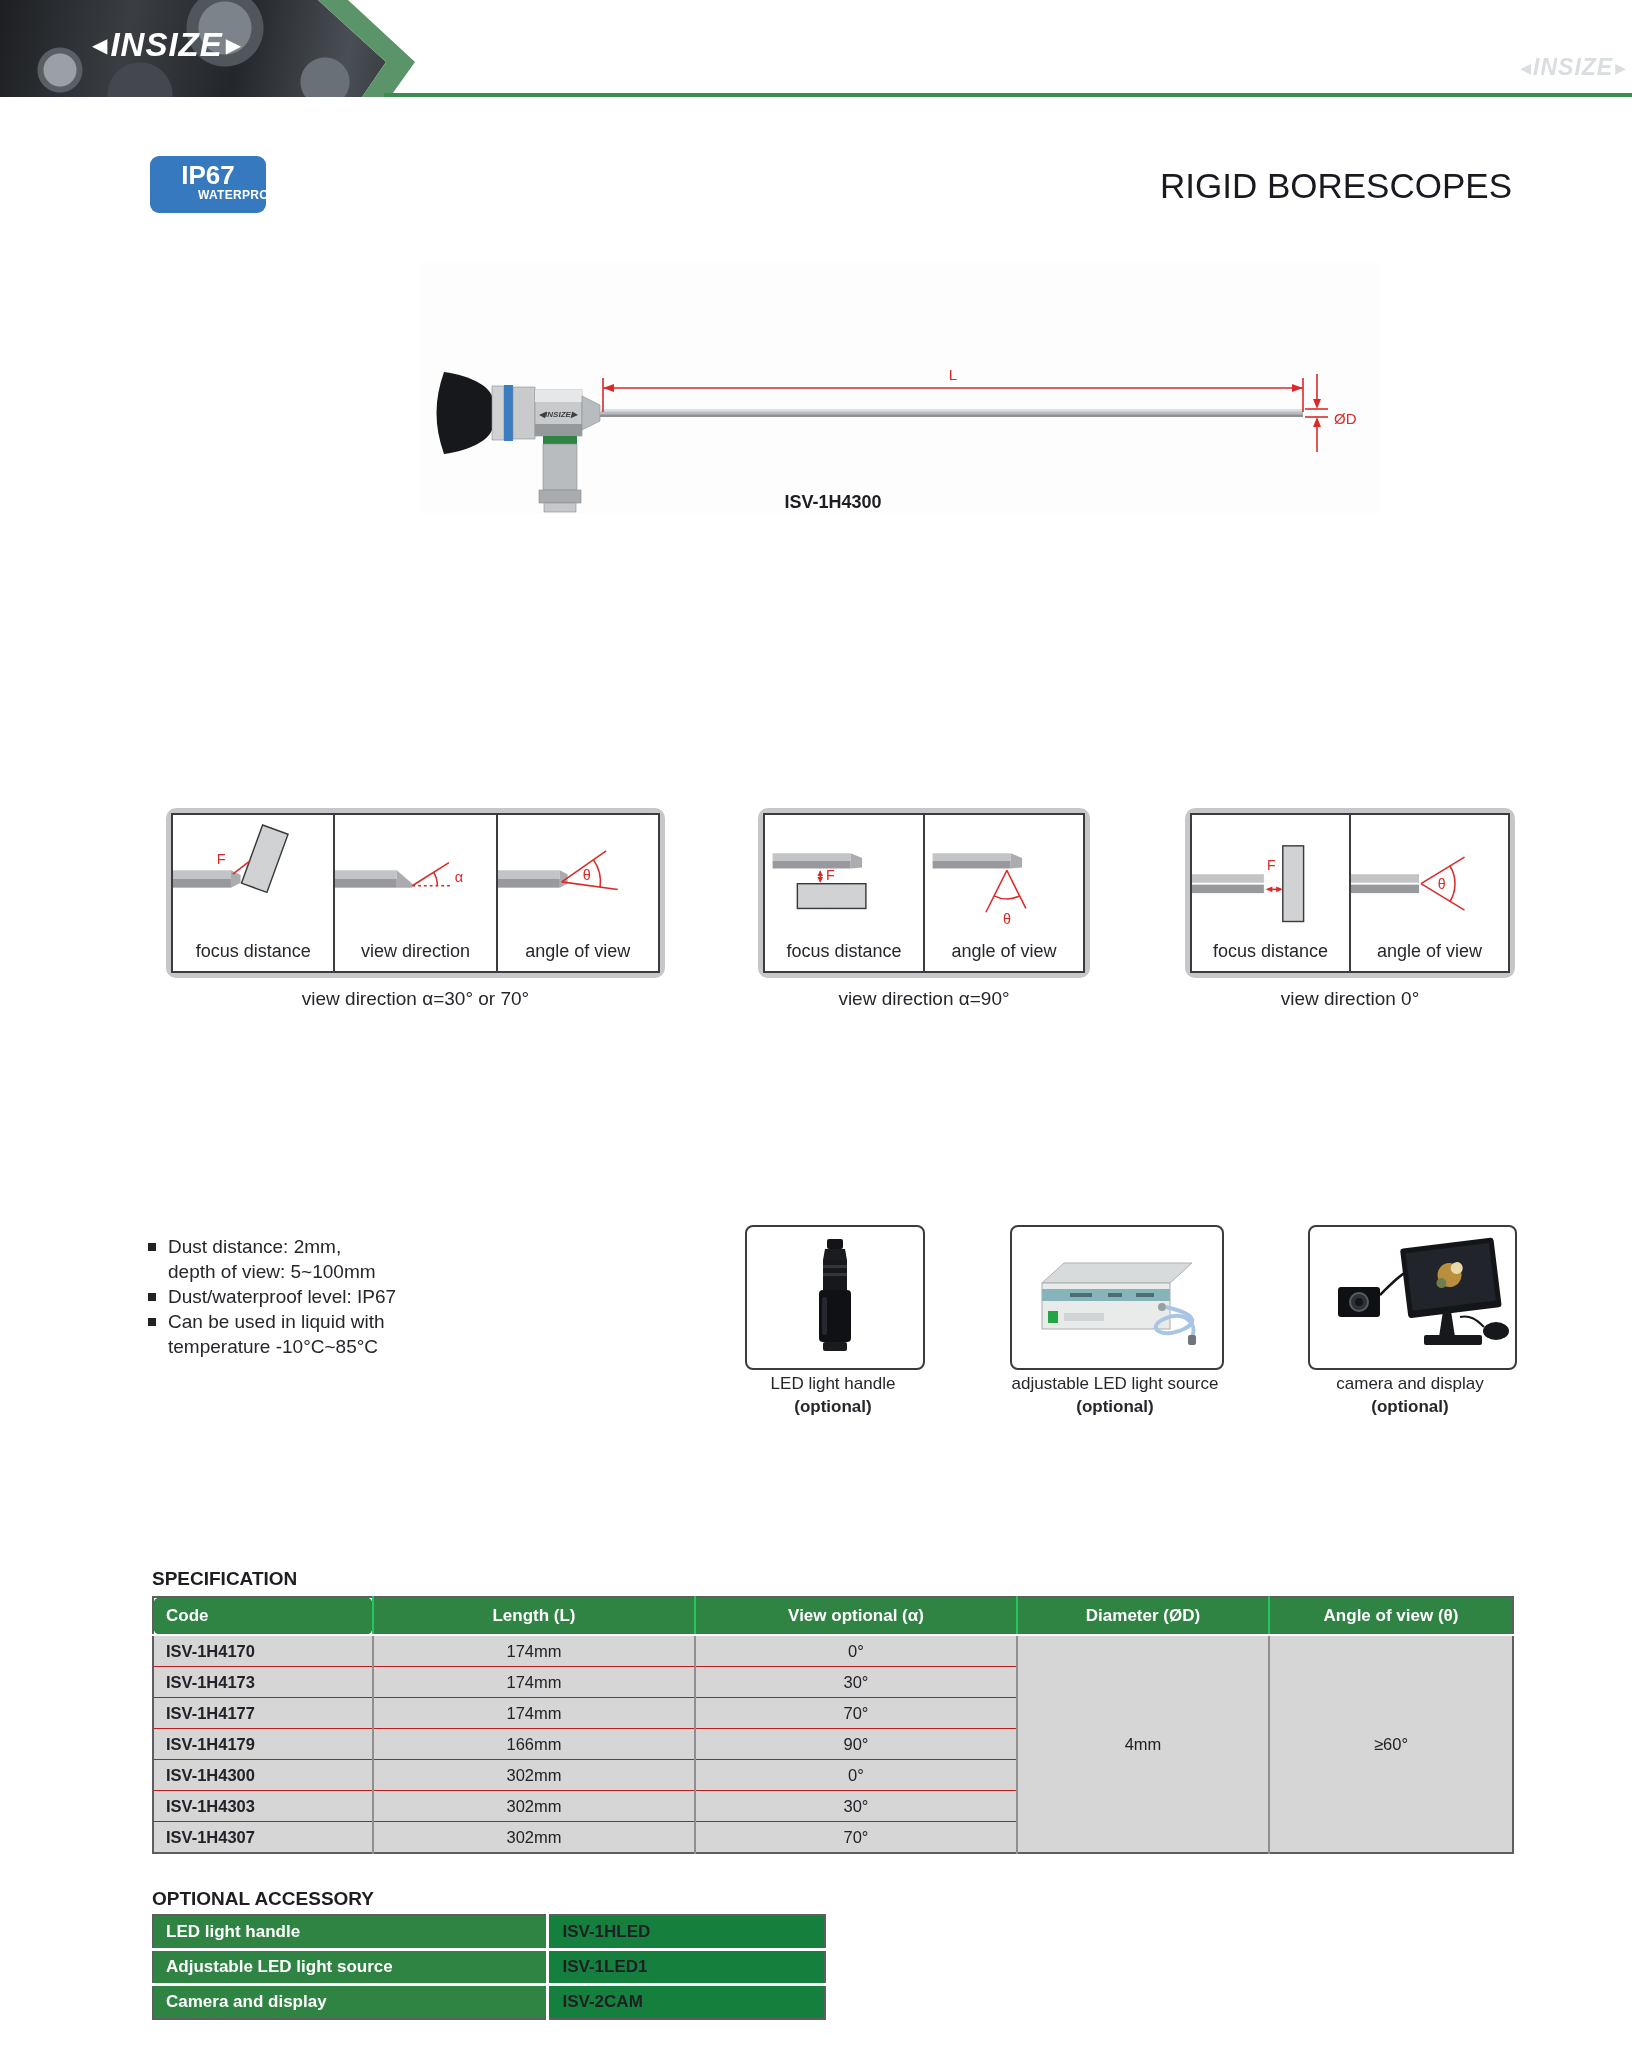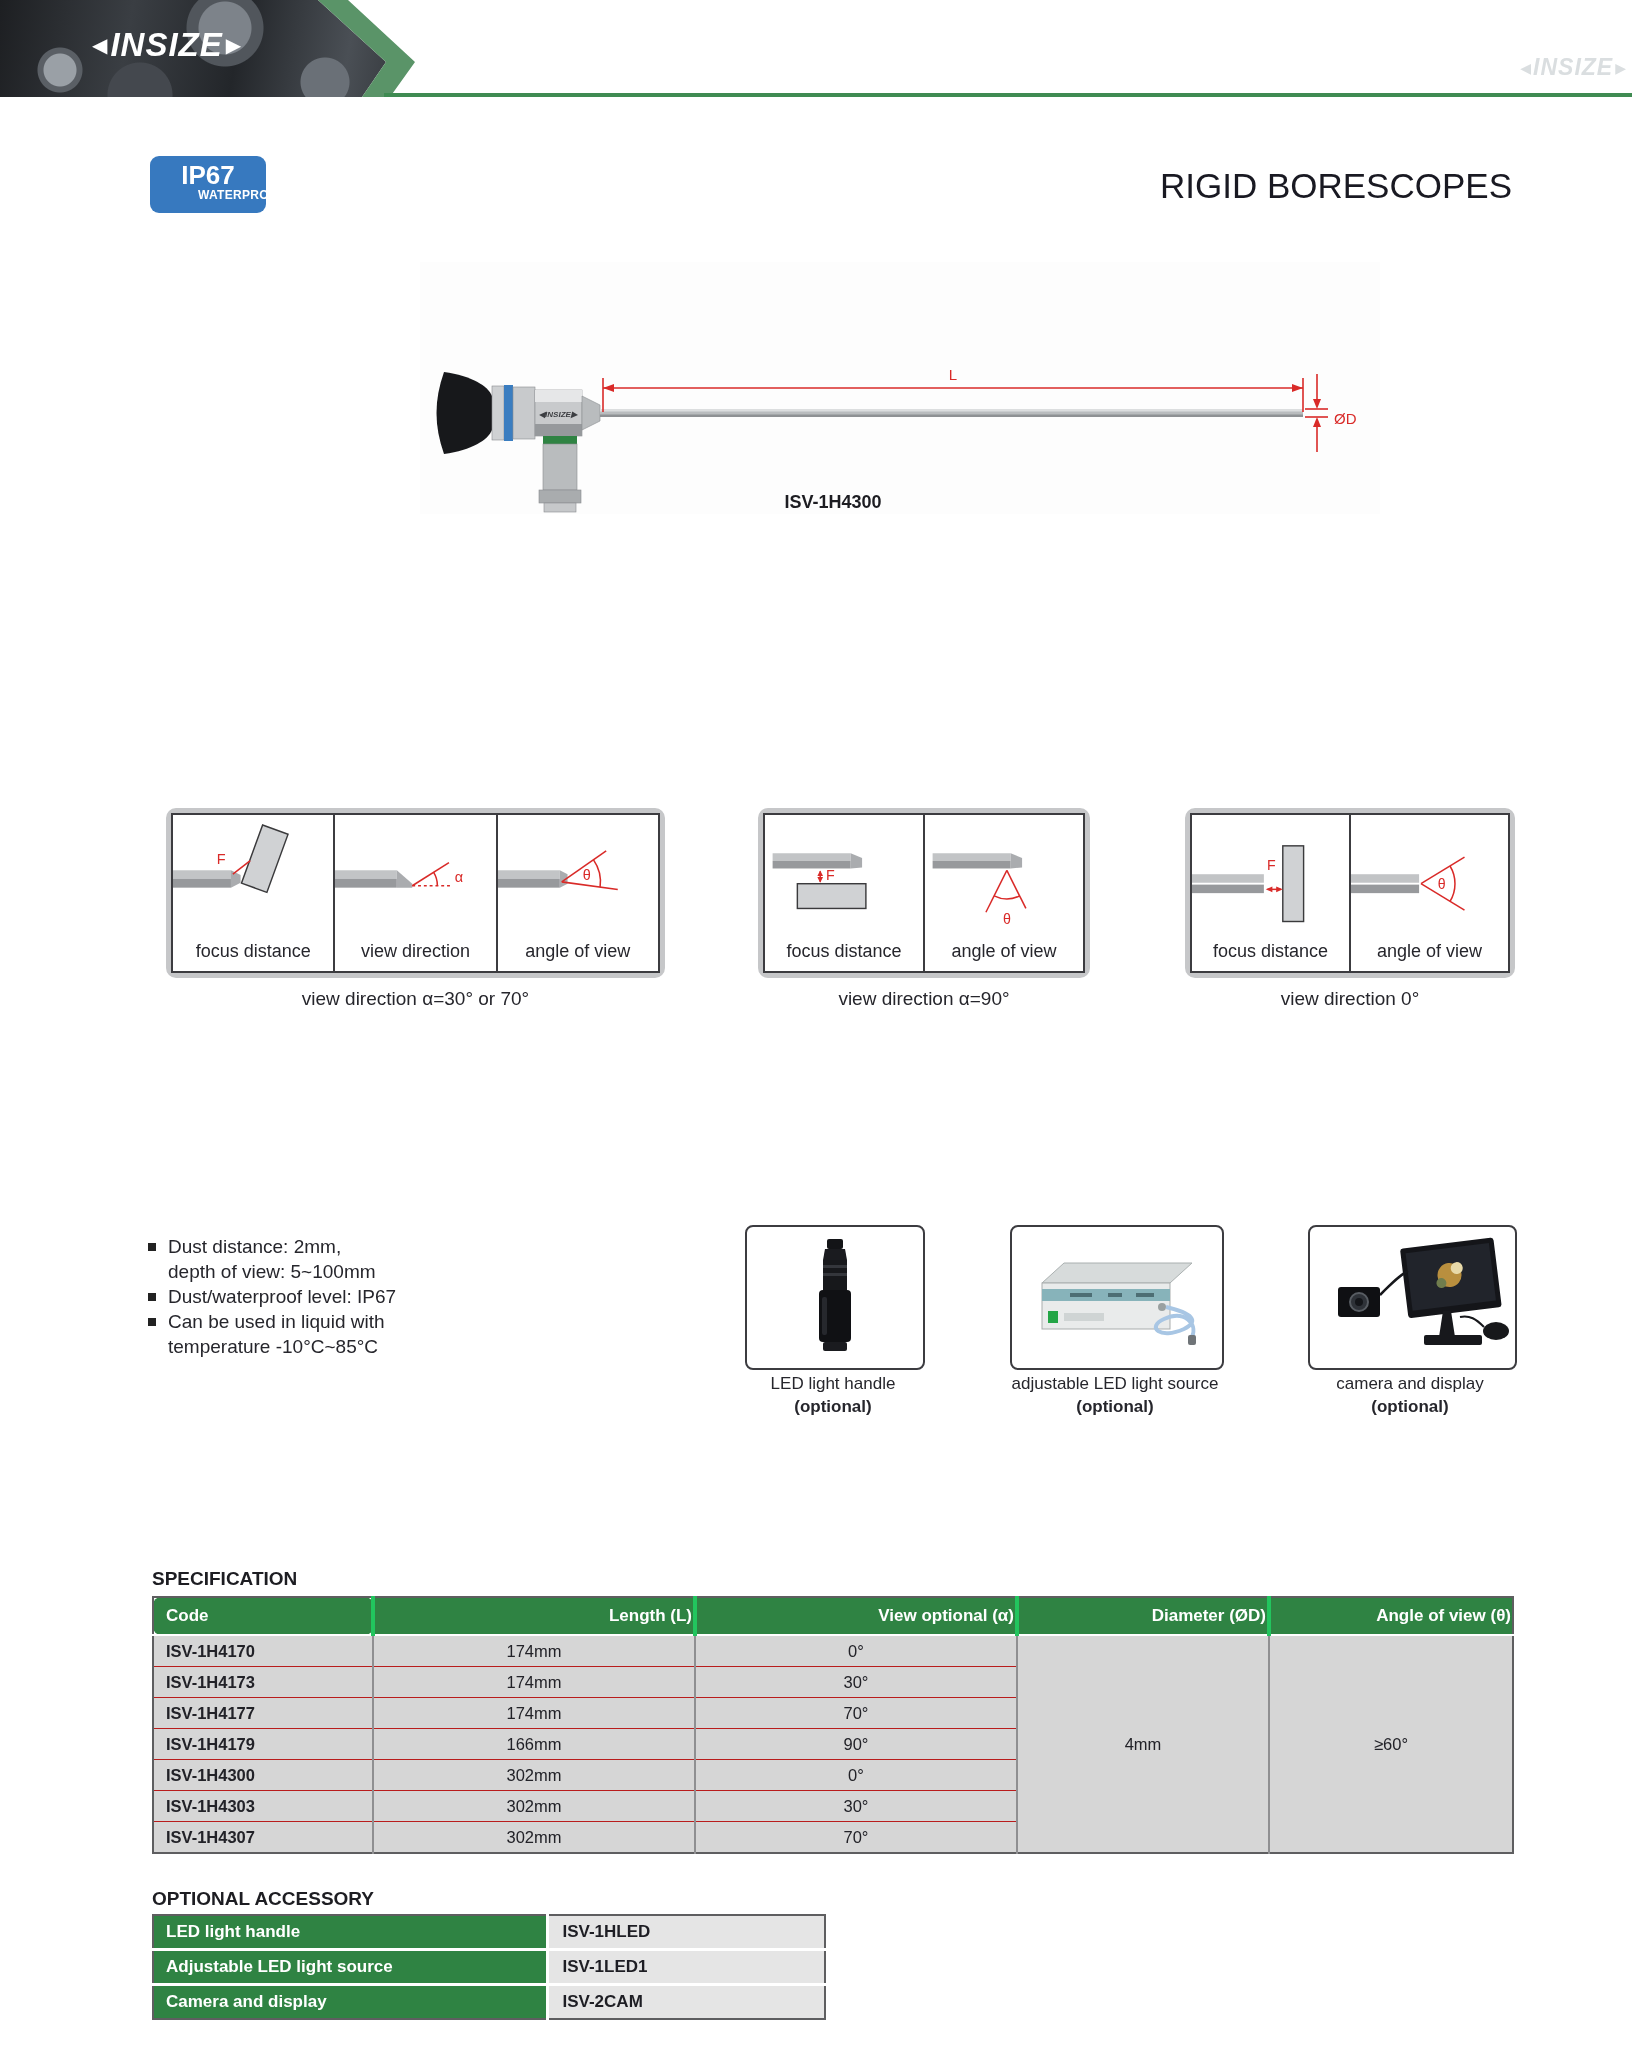--- a/index.html
+++ b/index.html
@@ -60,34 +60,34 @@
   .acc-card{position:absolute;border:2px solid #3c3c40;border-radius:8px;background:#fff;overflow:hidden;}
   .acc-card svg{display:block;width:100%;height:100%;}
   .acc-caption{position:absolute;text-align:center;font-size:17px;line-height:23px;color:#26262c;}
   .acc-caption .opt{font-weight:bold;}
 
   
   .section-heading{position:absolute;font-size:19px;font-weight:bold;color:#1d1d22;}
   .spec-table{position:absolute;left:152px;top:1596px;width:1360px;border-collapse:collapse;table-layout:fixed;
               font-size:16.5px;color:#222228;border:2px solid #5e5e60;}
   .spec-table th{background:var(--table-green,#2f8343);color:#fff;font-weight:bold;height:34px;font-size:17px;
-                 text-align:right;border-left:4px solid #22c55e;border-bottom:2px solid #fff;}
+                 text-align:center;border-left:2px solid #22c55e;border-bottom:2px solid #fff;}
   .spec-table th:first-child{border-left:none;}
   .spec-table th.code-col{text-align:left;padding-left:12px;border-radius:8px;}
   .spec-table td{background:#d6d6d6;height:28px;text-align:center;border-left:2px solid #8f8f91;}
   .spec-table td:first-child{border-left:none;}
   .spec-table td.code-col{text-align:left;padding-left:12px;font-weight:bold;}
   .spec-table tbody tr + tr td{border-top:1px solid #b91c1c;}
 
   
   .oa-table{position:absolute;left:152px;top:1914px;width:672px;border-collapse:collapse;table-layout:fixed;
             font-size:17px;border:2px solid #5e5e60;}
   .oa-table td{height:30px;}
   .oa-table td.oa-name{background:var(--table-green,#2f8343);color:#fff;font-weight:bold;padding-left:12px;}
-  .oa-table td.oa-code{background:#e5e5e5;color:#1e1e24;font-weight:bold;padding-left:14px;border-left:3px solid #fff;}
+  .oa-table td.oa-code{background:#15803d;color:#1e1e24;font-weight:bold;padding-left:14px;border-left:3px solid #fff;}
   .oa-table tr + tr td{border-top:3px solid #fff;}
 
   .red{fill:none;stroke:#d92a28;stroke-width:1.6;}
   .redfill{fill:#d92a28;stroke:none;}
   .redtext{fill:#d92a28;font-size:15px;font-family:"Liberation Sans",sans-serif;}
 </style>
 </head>
 <body>
 
 <div class="page">

